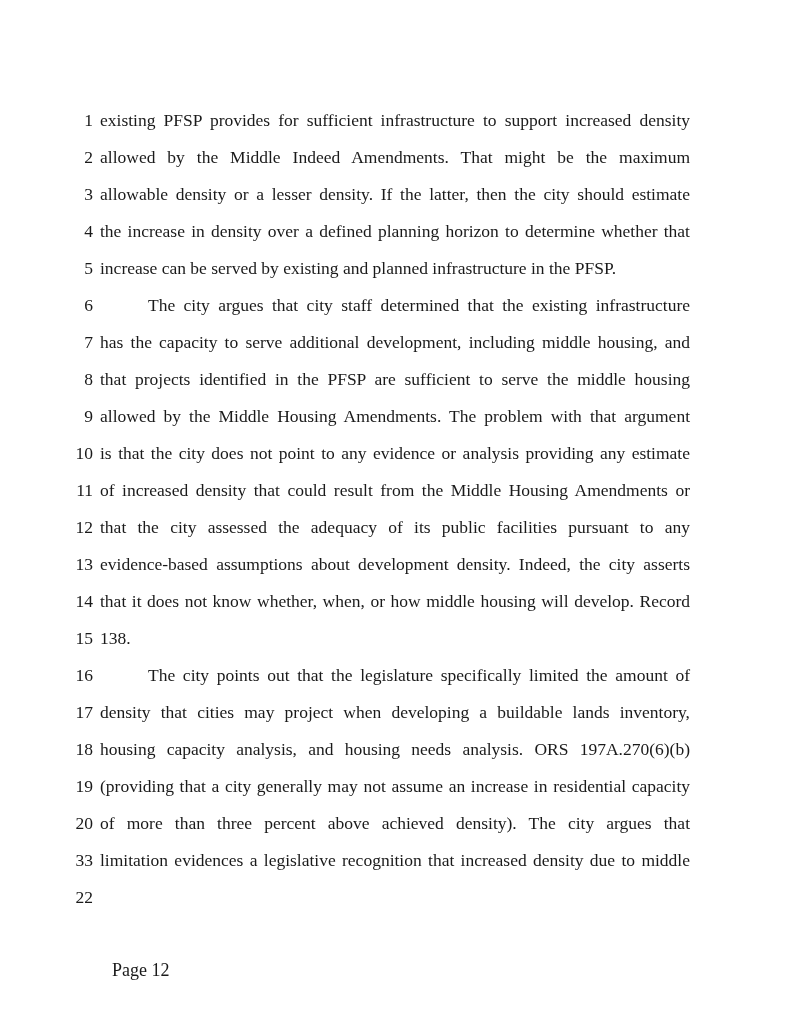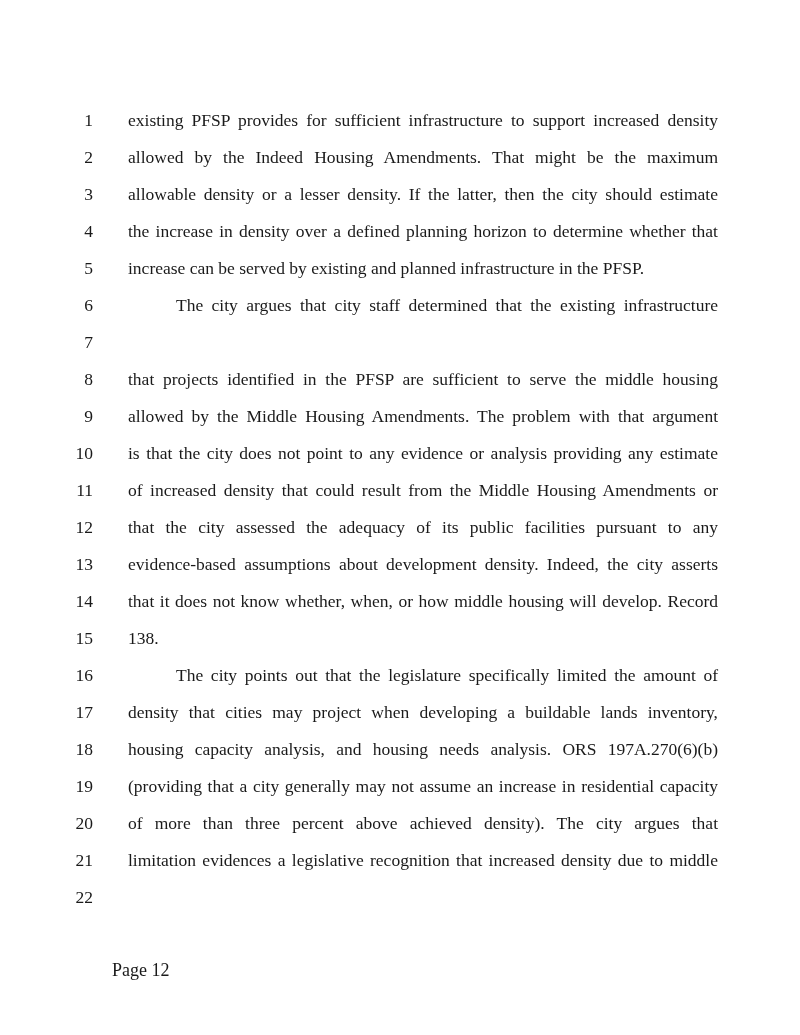--- a/index.html
+++ b/index.html
@@ -2,57 +2,58 @@
 <html><head>
 <meta charset="utf-8">
 <style>
   html, body { margin: 0; padding: 0; background: #ffffff; }
   body { width: 800px; height: 1035px; position: relative; overflow: hidden;
          font-family: "Liberation Serif", serif; color: #1a1a1a; }
   .page { position: absolute; left: 0; top: 0; width: 800px; height: 1035px; }
   .line { position: absolute; left: 0; width: 800px; height: 37px; }
   .num { position: absolute; left: 60px; width: 33px; text-align: right;
          font-size: 17.5px; line-height: 24px; }
-  .txt { position: absolute; left: 128px; width: 590px; font-size: 17.5px;
+  .txt { position: absolute; left: 100px; width: 590px; font-size: 17.5px;
          line-height: 24px; white-space: nowrap; }
   .txt.j { text-align: justify; text-align-last: justify; }
   .txt.indent { padding-left: 48px; width: 542px; }
   .footer { position: absolute; left: 112px; top: 958px; font-size: 18px; line-height: 24px; }
 </style>
 </head>
 <body>
 
 <div class="page">
   <div id="lines">
       <div class="line" style="top: 108px;">
         <span class="num">1</span>
         <span class="txt j">existing PFSP provides for sufficient infrastructure to support increased density</span>
       </div>
       <div class="line" style="top: 145px;">
         <span class="num">2</span>
-        <span class="txt j">allowed by the Indeed Housing Amendments. That might be the maximum</span>
+        <span class="txt j">allowed by the Middle Indeed Amendments. That might be the maximum</span>
       </div>
       <div class="line" style="top: 182px;">
         <span class="num">3</span>
         <span class="txt j">allowable density or a lesser density. If the latter, then the city should estimate</span>
       </div>
       <div class="line" style="top: 219px;">
         <span class="num">4</span>
         <span class="txt j">the increase in density over a defined planning horizon to determine whether that</span>
       </div>
       <div class="line" style="top: 256px;">
         <span class="num">5</span>
         <span class="txt">increase can be served by existing and planned infrastructure in the PFSP.</span>
       </div>
       <div class="line" style="top: 293px;">
         <span class="num">6</span>
         <span class="txt j indent">The city argues that city staff determined that the existing infrastructure</span>
       </div>
       <div class="line" style="top: 330px;">
         <span class="num">7</span>
+        <span class="txt j">has the capacity to serve additional development, including middle housing, and</span>
       </div>
       <div class="line" style="top: 367px;">
         <span class="num">8</span>
         <span class="txt j">that projects identified in the PFSP are sufficient to serve the middle housing</span>
       </div>
       <div class="line" style="top: 404px;">
         <span class="num">9</span>
         <span class="txt j">allowed by the Middle Housing Amendments. The problem with that argument</span>
       </div>
       <div class="line" style="top: 441px;">
@@ -93,21 +94,21 @@
       </div>
       <div class="line" style="top: 774px;">
         <span class="num">19</span>
         <span class="txt j">(providing that a city generally may not assume an increase in residential capacity</span>
       </div>
       <div class="line" style="top: 811px; padding-left: 24px;">
         <span class="num">20</span>
         <span class="txt j">of more than three percent above achieved density). The city argues that</span>
       </div>
       <div class="line" style="top: 848px;">
-        <span class="num">21</span>
+        <span class="num">33</span>
         <span class="txt j">limitation evidences a legislative recognition that increased density due to middle</span>
       </div>
       <div class="line" style="top: 885px;">
         <span class="num">22</span>
       </div>
     </div>
   <div class="footer">Page 12</div>
 </div>
 
 </body></html>

